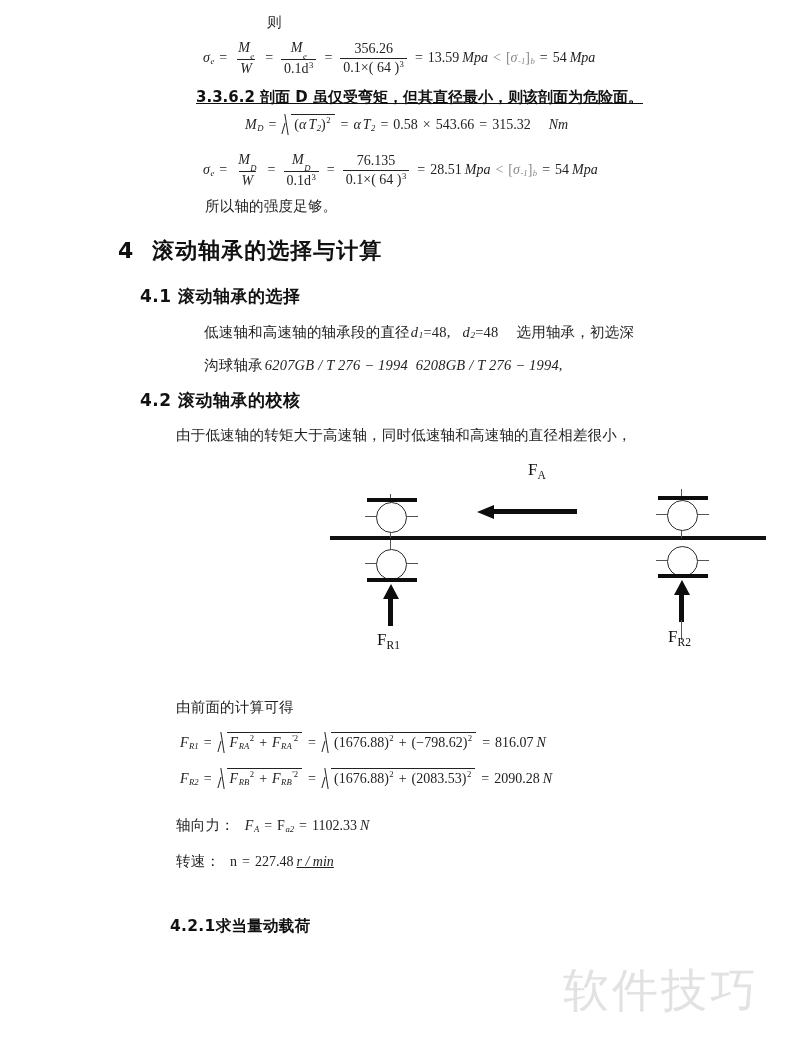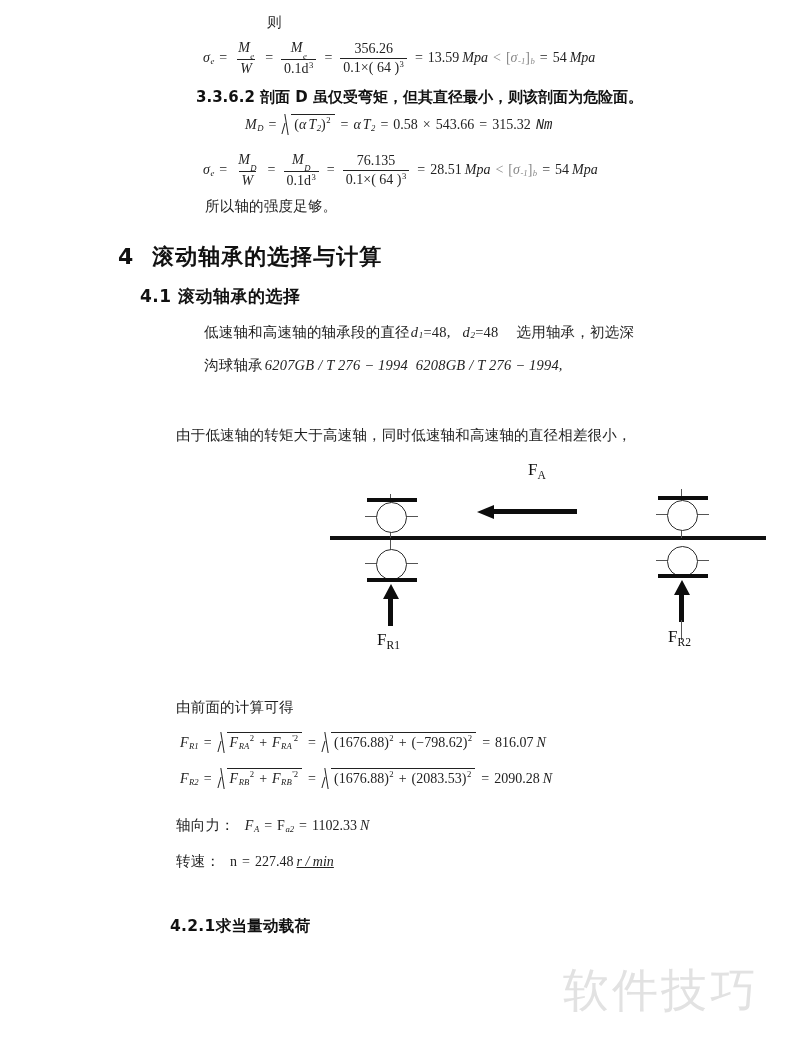--- a/index.html
+++ b/index.html
@@ -49,20 +49,21 @@
     font-size: 15.5px;
     font-weight: bold;
     color: #111;
     letter-spacing: 0.3px;
   }
   .h-bold-inline {
     font-family: "DejaVu Sans", "Liberation Sans", sans-serif;
     font-size: 15px;
     font-weight: bold;
     color: #111;
+    text-decoration: underline;
   }
 
   
   .math {
     font-family: "Liberation Serif", "DejaVu Serif", serif;
     font-size: 14px;
     color: #222;
     white-space: nowrap;
     display: flex;
     align-items: center;
@@ -223,21 +224,21 @@
     <span class="op">=</span>
     <span class="it">α</span>
       <span class="it" style="margin-left:2px;">T</span>
       <span class="sub">2</span>
     <span class="op">=</span>
     <span class="up">0.58</span>
     <span class="op">×</span>
     <span class="up">543.66</span>
     <span class="op">=</span>
     <span class="up">315.32</span>
-    <span class="it" style="margin-left:5px;font-family:Liberation Mono, monospace;">Nm</span>
+    <span class="it" style="margin-left:18px;">Nm</span>
   </div>
 
   <div class="abs math" style="left:203px; top:152px;">
     <span class="it">σ</span>
       <span class="sub">e</span>
     <span class="op">=</span>
     <span class="frac">
       <span class="num"><span class="it">M</span><span class="sub">D</span></span>
       <span class="den"><span class="it">W</span></span>
     </span>
@@ -260,21 +261,21 @@
       <span class="sub" style="opacity:0.55;">-1</span>
       <span style="opacity:0.55;">]</span>
       <span class="sub" style="opacity:0.55;">b</span>
     <span class="op">=</span>
     <span class="up">54</span>
     <span class="it" style="margin-left:3px;">Mpa</span>
   </div>
 
   <div class="abs body-cn" style="left:205px; top:196px;">所以轴的强度足够。</div>
 
-  <div class="abs h1" style="left:118px; top:242px;">
+  <div class="abs h1" style="left:118px; top:236px;">
     <span>4</span><span style="display:inline-block;width:18px;"></span><span>滚动轴承的选择与计算</span>
   </div>
 
   <div class="abs h2" style="left:140px; top:285px;">4.1 滚动轴承的选择</div>
 
   <div class="abs body-cn math" style="left:204px; top:322px; font-size:14.5px;">
     <span class="body-cn">低速轴和高速轴的轴承段的直径</span>
     <span class="it" style="margin-left:1px;">d</span>
       <span class="sub">1</span>
       <span class="up">=48,</span>
@@ -286,20 +287,21 @@
     <span class="body-cn">选用轴承，初选深</span>
   </div>
 
   <div class="abs body-cn math" style="left:204px; top:355px; font-size:14.5px;">
     <span class="body-cn">沟球轴承</span>
     <span class="it" style="margin-left:2px;">6207GB / T 276 − 1994</span>
     <span style="display:inline-block;width:8px;"></span>
     <span class="it">6208GB / T 276 − 1994,</span>
   </div>
 
+  <div class="abs h2" style="left:140px; top:389px;">4.2 滚动轴承的校核</div>
 
   <div class="abs body-cn" style="left:176px; top:425px;">由于低速轴的转矩大于高速轴，同时低速轴和高速轴的直径相差很小，</div>
 
   <div class="diagram" style="left:0px; top:0px; width:676px; height:260px;">
 
     <div class="force-label" style="left:528px; top:460px;">
       <span>F</span><span class="sb">A</span>
     </div>
 
     <div class="abs" style="left:477px; top:504px; width:100px; height:14px;">

